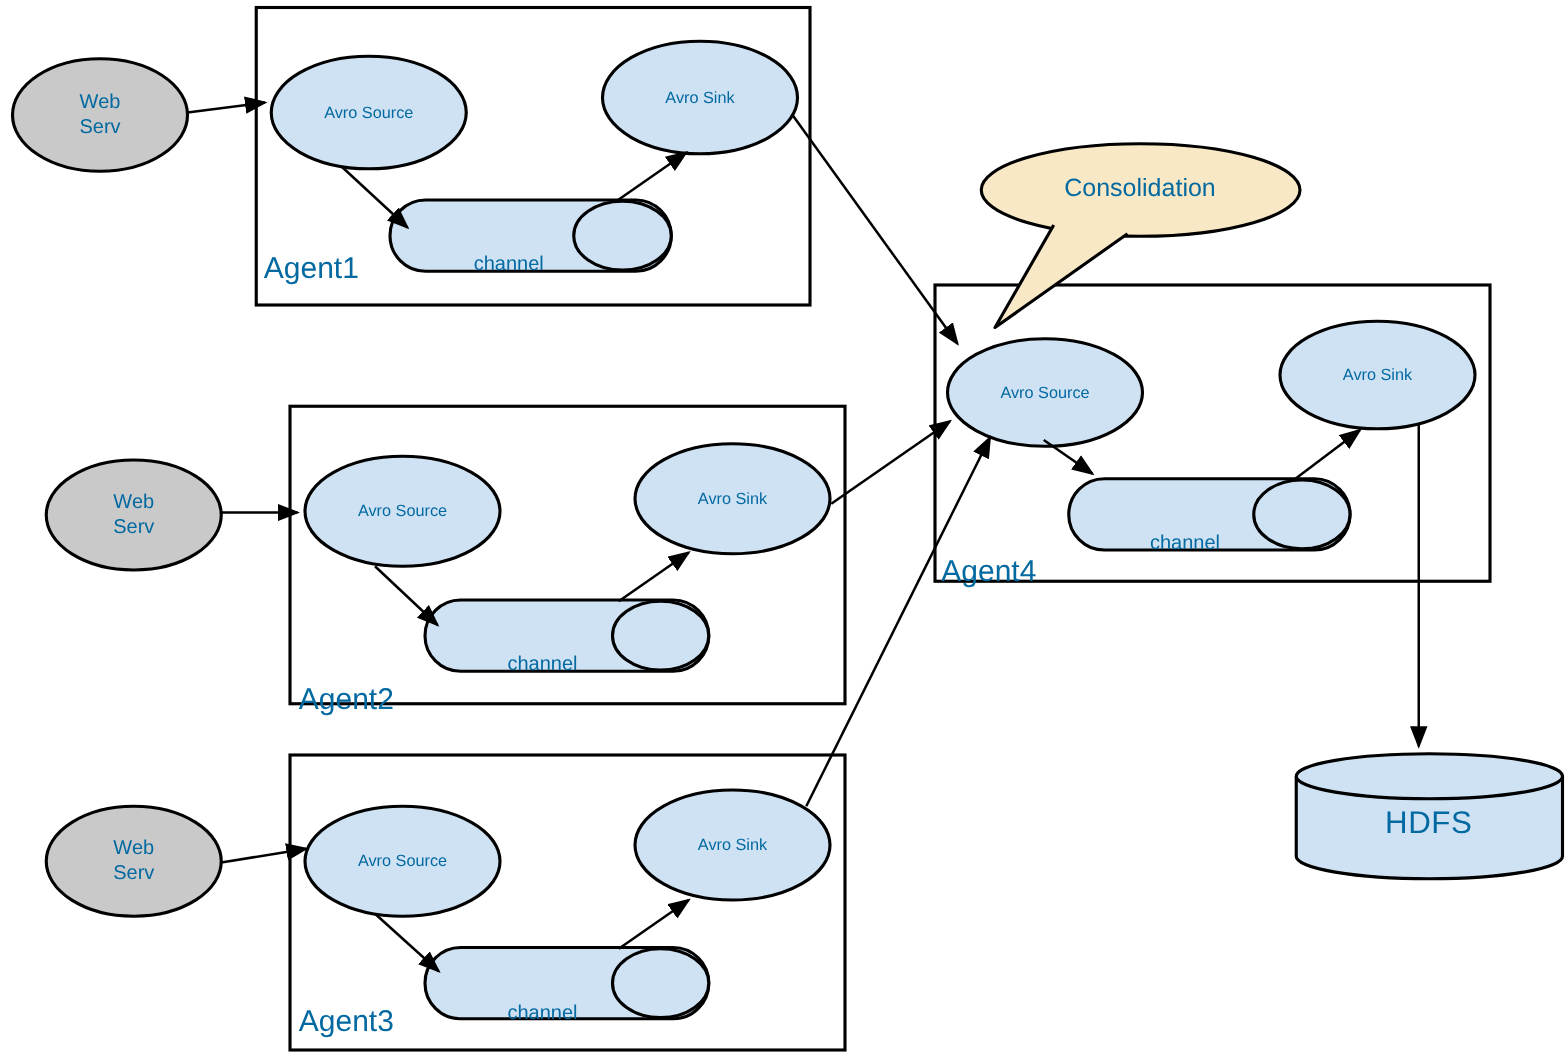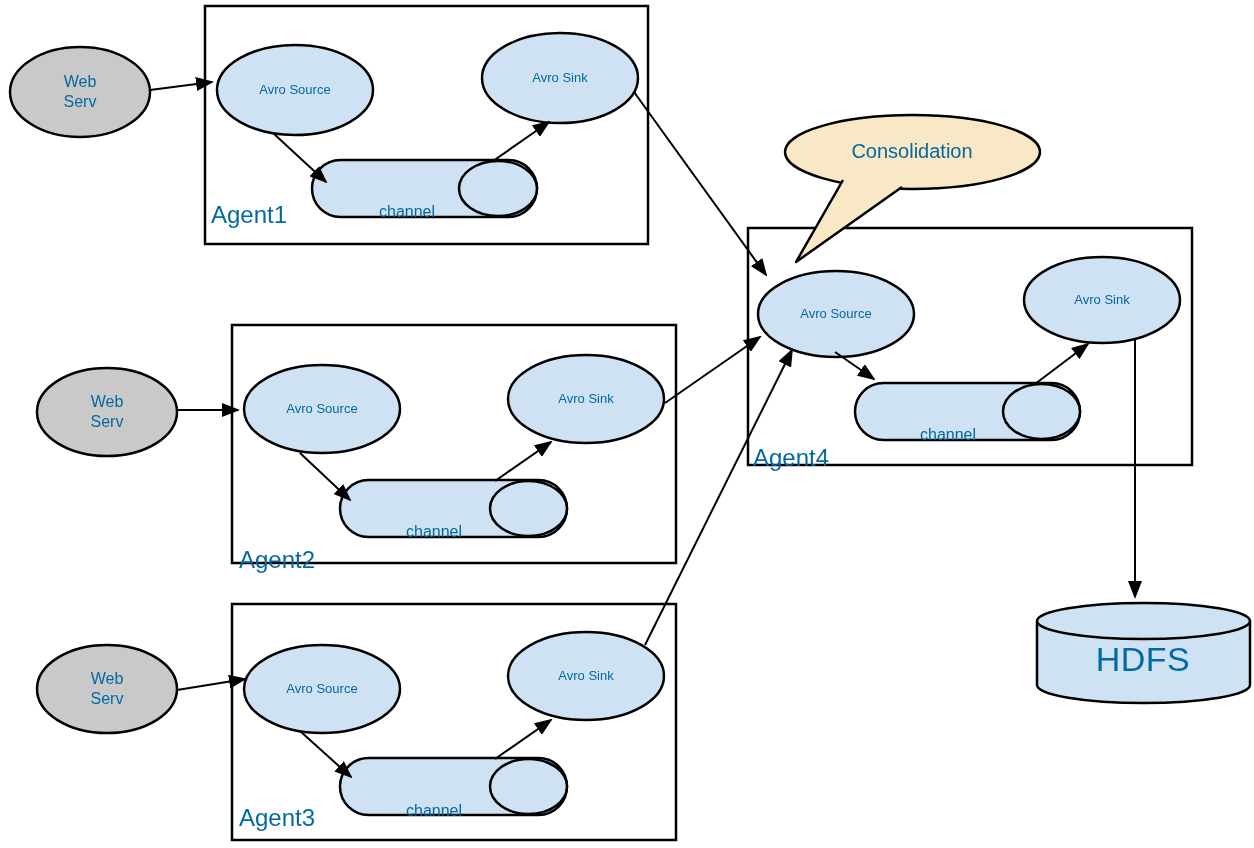--- a/index.html
+++ b/index.html
@@ -11,21 +11,21 @@
   .webserv{fill:#c9c9c9;stroke:#000000;stroke-width:2.5;}
   .callout{fill:#f8e8c5;stroke:#000000;stroke-width:2.5;stroke-linejoin:round;}
   .edge{stroke:#000000;stroke-width:2;fill:none;}
   .lbl{position:absolute;color:#0369a1;text-align:center;white-space:normal;}
   .ctr{transform:translate(-50%,-50%);}
   .node-lbl{font-size:13px;line-height:1.22;width:84px;}
   .ws-lbl{font-size:16px;line-height:1.22;width:52px;}
   .chan-lbl{font-size:16px;margin-top:24px;}
   .agent-lbl{font-size:24px;text-align:left;}
   .callout-lbl{font-size:20px;}
-  .hdfs-lbl{font-size:34px;letter-spacing:0.5px;}
+  .hdfs-lbl{font-size:25px;letter-spacing:0.5px;}
 </style>
 </head>
 <body>
 
 <div class="canvas">
 
   <svg class="layer" width="1254" height="848" viewBox="0 0 1254 848">
     <defs>
       <marker id="arrow" markerUnits="userSpaceOnUse" markerWidth="18" markerHeight="14" viewBox="0 0 18 14" refX="16" refY="7" orient="auto">
         <path d="M0,0 L18,7 L0,14 Z" fill="#000000"></path>

